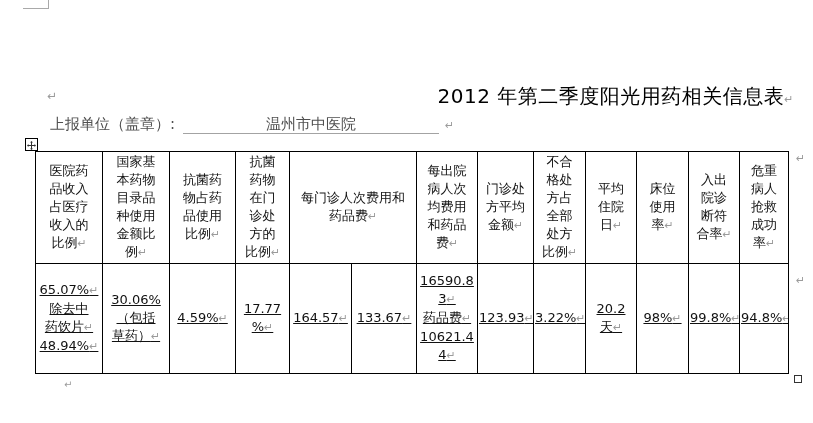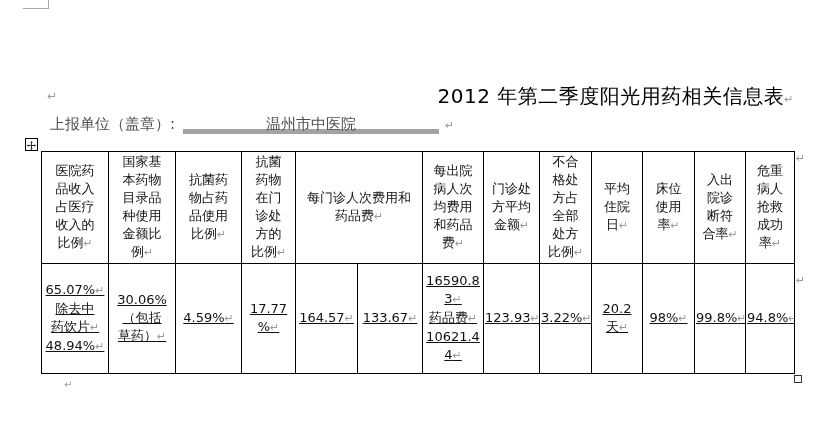--- a/index.html
+++ b/index.html
@@ -22,31 +22,31 @@
   .empty-para-mark {
     position:absolute; left:47px; top:89px;
     color:#9b9b9b; font-size:12px;
   }
   .report-line {
     position:absolute; left:50px; top:115px;
     font-size:15px; color:#4f4f4f; white-space:nowrap;
   }
   .report-line .underline {
     display:inline-block; width:256px; margin-left:8px;
-    border-bottom:5px solid #a3a3a3; text-align:center;
+    border-bottom:1px solid #a3a3a3; text-align:center;
     color:#4f4f4f; height:19px;
   }
   .report-line .pmark { margin-left:6px; }
   .move-handle {
     position:absolute; left:25px; top:138px; width:13px; height:13px;
     border:1px solid #000; background:#fff;
     display:flex; align-items:center; justify-content:center;
   }
   table.info-table {
-    position:absolute; left:41px; top:151px; width:753px;
+    position:absolute; left:35px; top:151px; width:753px;
     border-collapse:collapse; table-layout:fixed;
   }
   .info-table th, .info-table td {
     border:1px solid #000000;
     font-weight:normal; font-size:13px; line-height:18px;
     color:#111111; text-align:center; vertical-align:middle;
     white-space:pre-wrap; padding:0 1px; overflow:hidden;
   }
   .info-table tr.hdr  { height:112px; }
   .info-table tr.data { height:110px;text-decoration:underline; }

